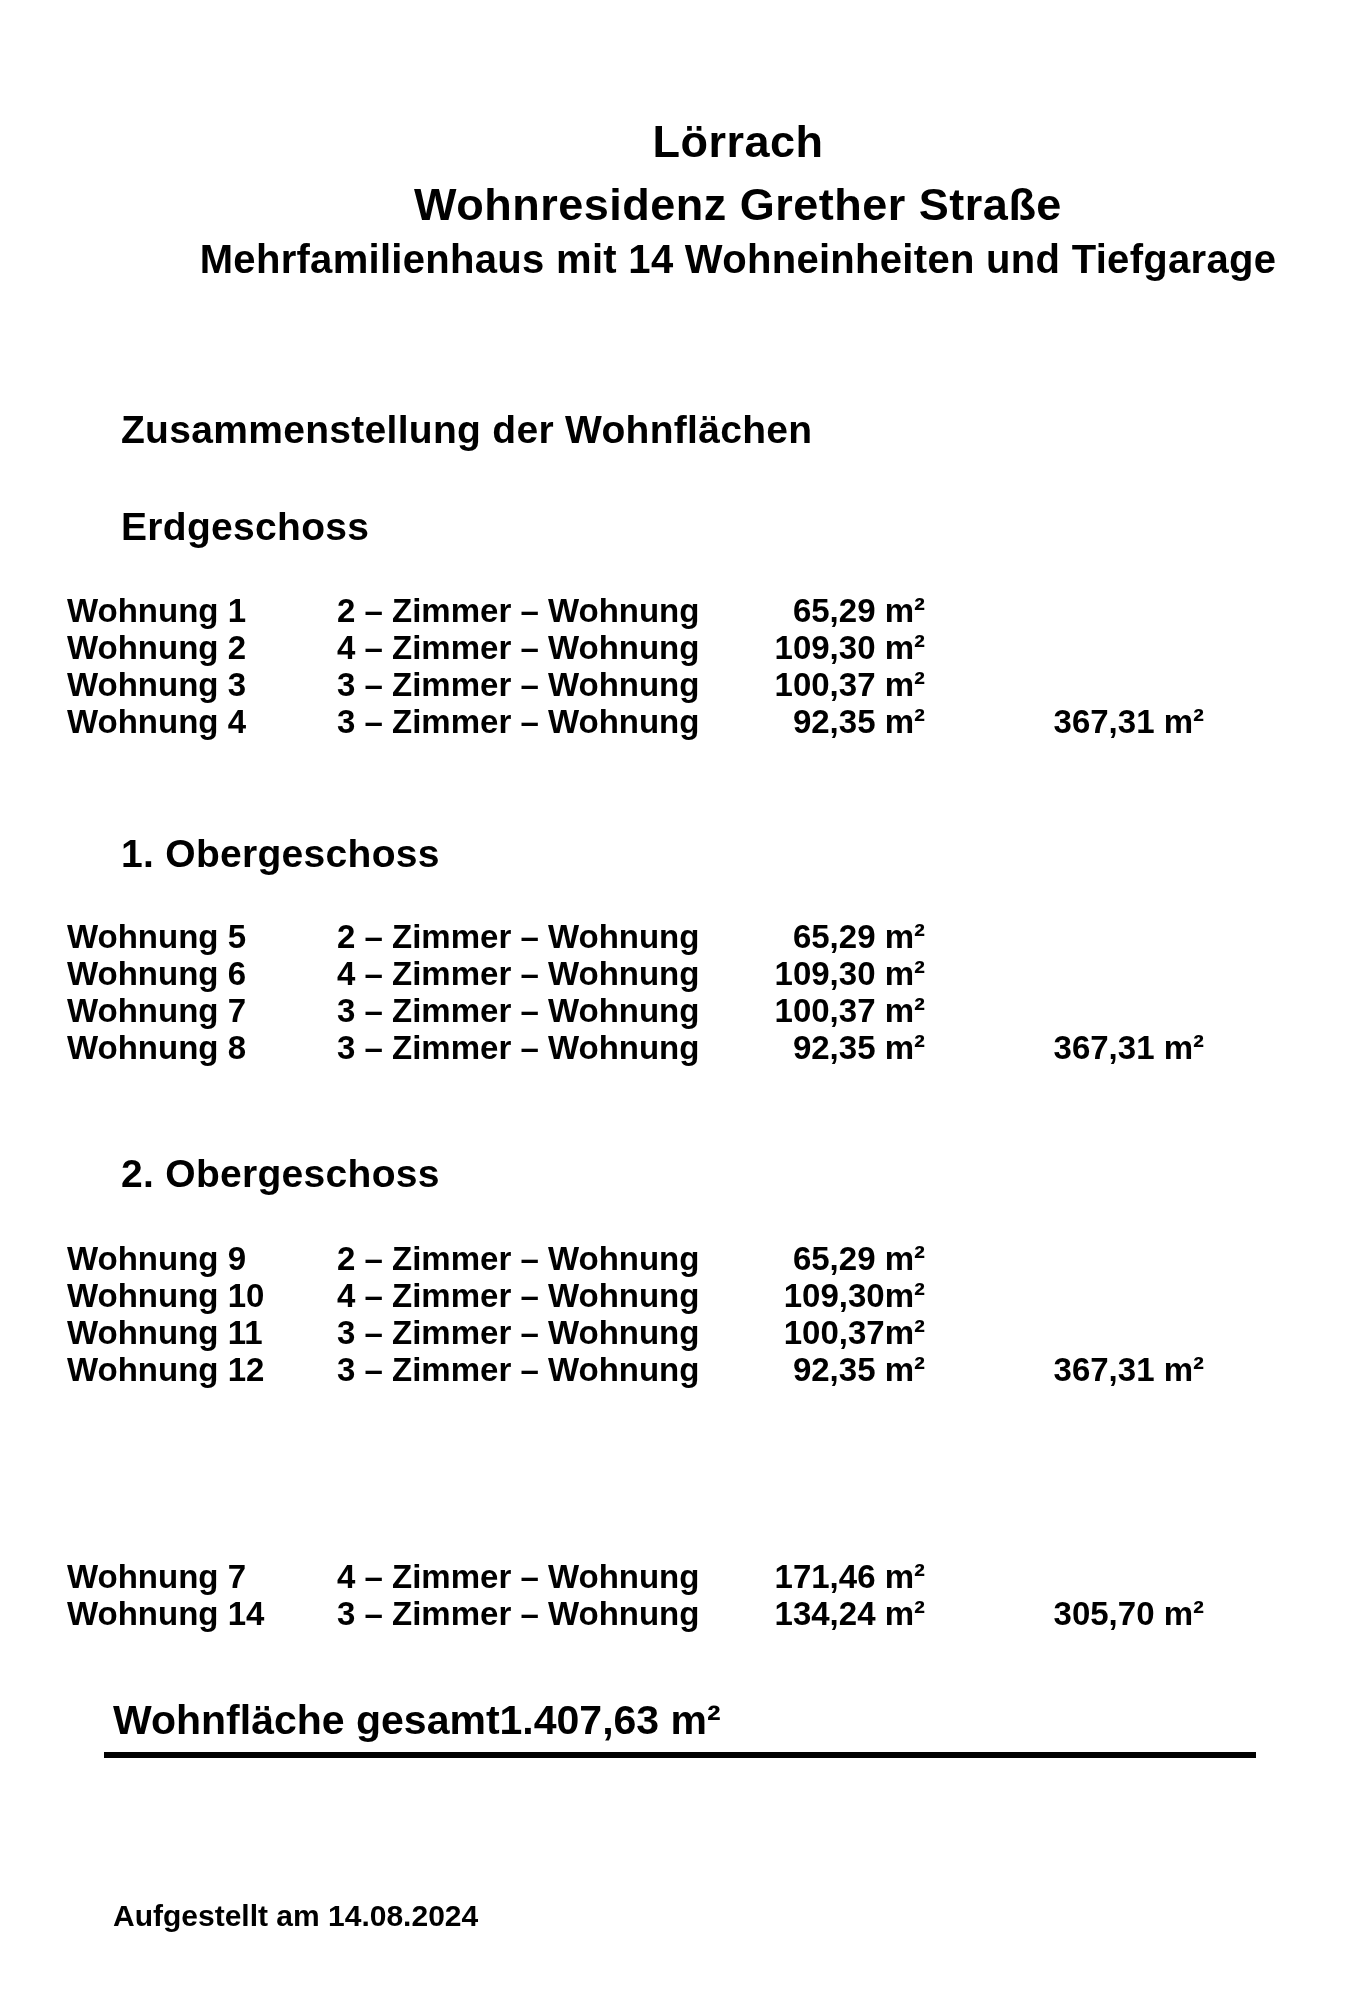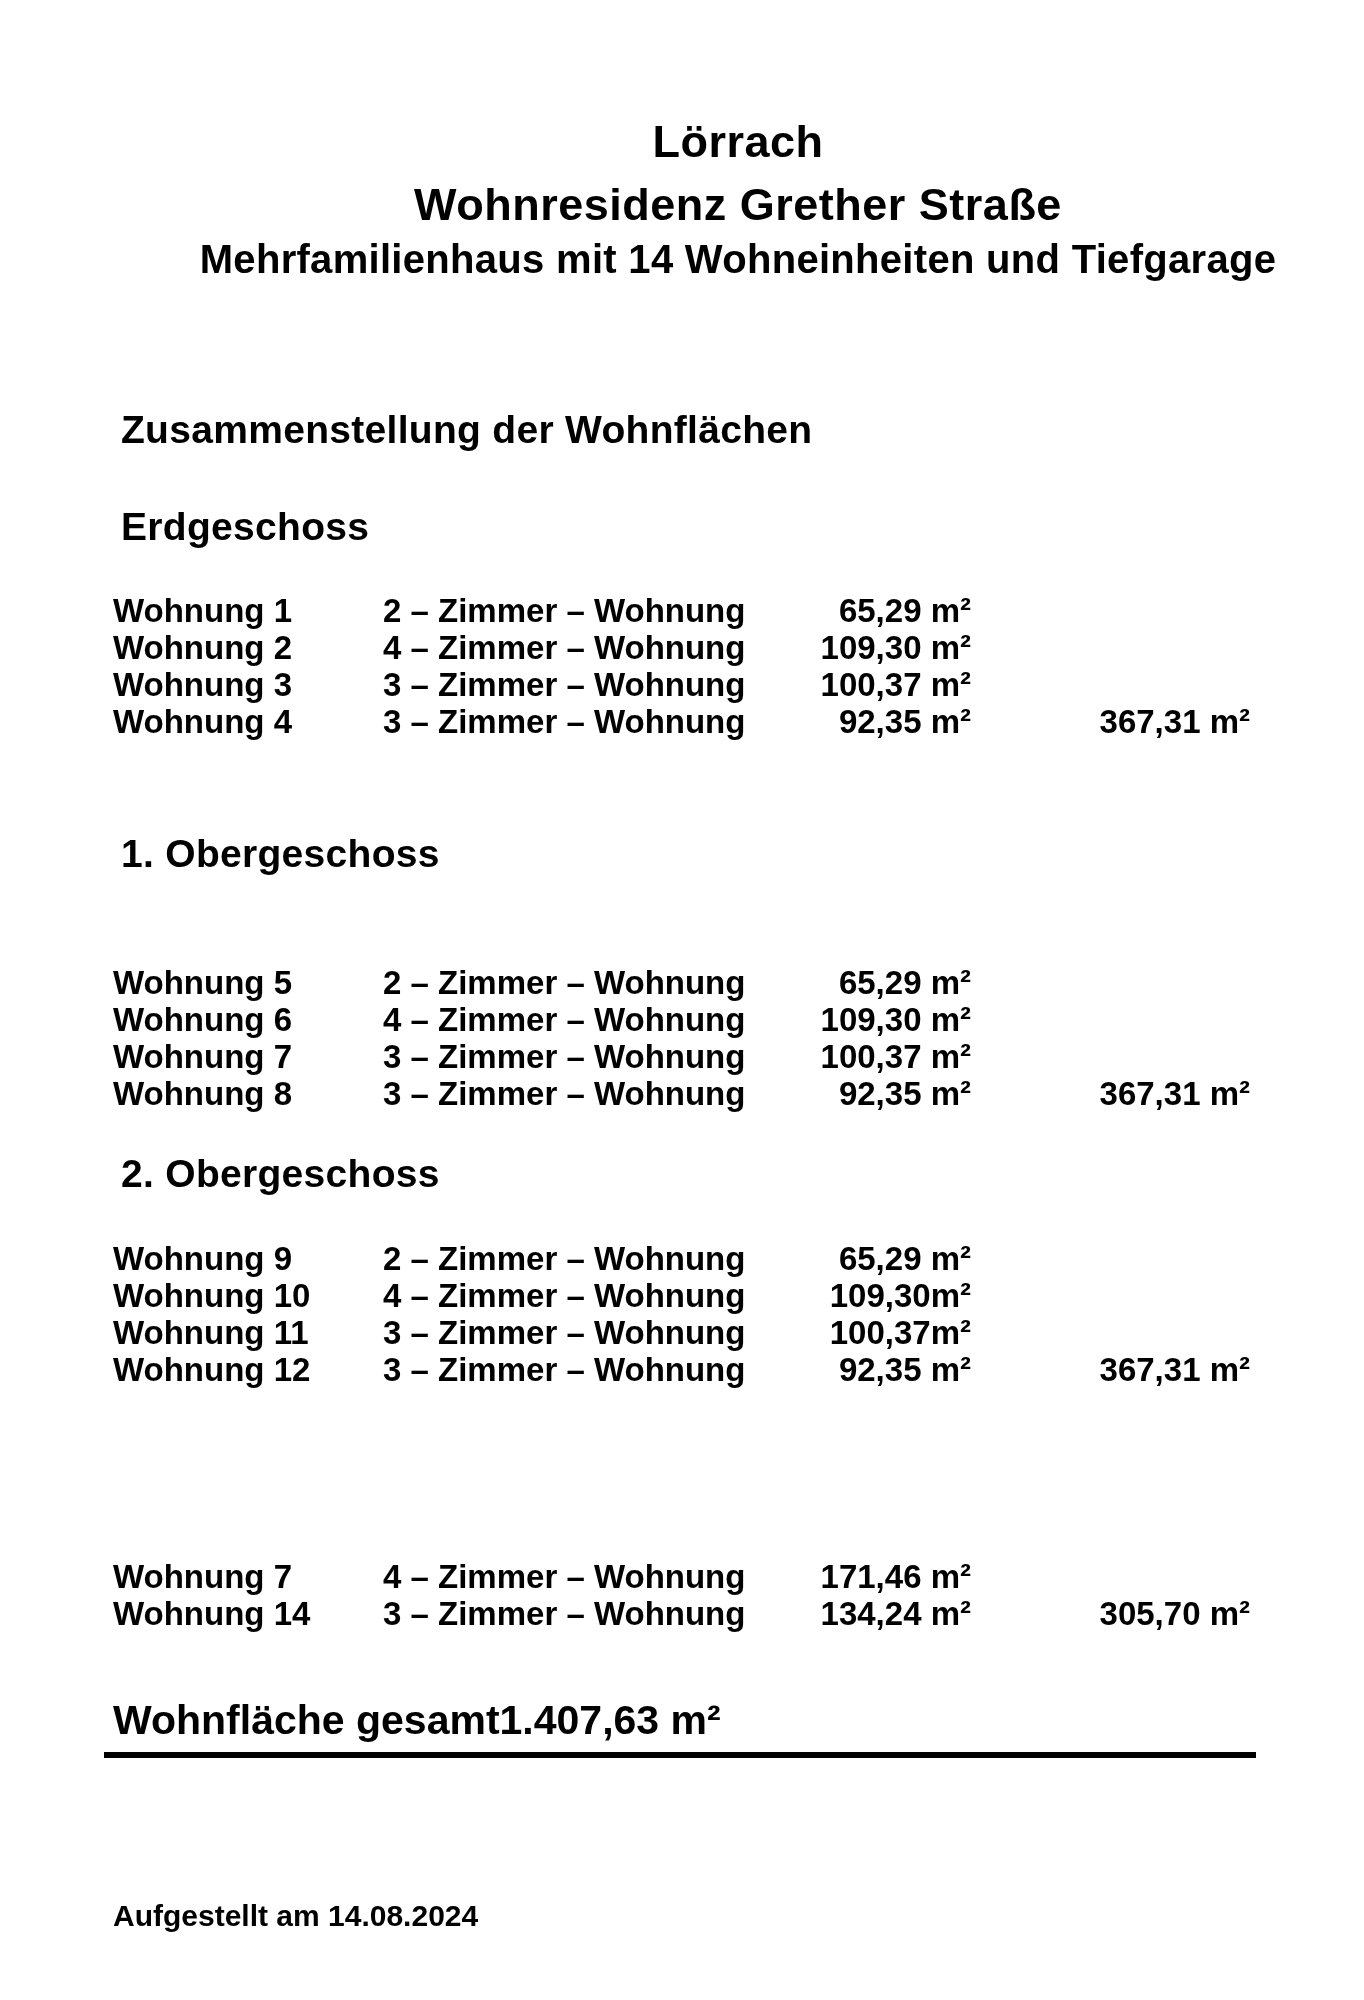--- a/index.html
+++ b/index.html
@@ -30,21 +30,21 @@
     left: 121px;
     font-size: 39px;
     line-height: 44px;
     letter-spacing: 0.3px;
     white-space: nowrap;
   }
   .rows-block { position: absolute; left: 0; width: 1364px; }
   .unit-row {
     display: grid;
     grid-template-columns: 270px 362px 226px 279px;
-    padding-left: 113px;
+    padding-left: 67px;
     font-size: 33px;
     line-height: 37px;
     white-space: nowrap;
   }
   .cell-area, .cell-subtotal { text-align: right; }
 
   .total-row {
     position: absolute;
     top: 1698px;
     left: 104px;
@@ -103,21 +103,21 @@
     </div>
     <div class="unit-row">
       <span class="cell-unit">Wohnung 4</span>
       <span class="cell-type">3 – Zimmer – Wohnung</span>
       <span class="cell-area">92,35 m²</span>
       <span class="cell-subtotal">367,31 m²</span>
     </div>
   </div>
 
   <div class="abs-heading" style="top:832px">1. Obergeschoss</div>
-  <div class="rows-block" style="top:964px">
+  <div class="rows-block" style="top:918px">
     <div class="unit-row">
       <span class="cell-unit">Wohnung 5</span>
       <span class="cell-type">2 – Zimmer – Wohnung</span>
       <span class="cell-area">65,29 m²</span>
       <span class="cell-subtotal"></span>
     </div>
     <div class="unit-row">
       <span class="cell-unit">Wohnung 6</span>
       <span class="cell-type">4 – Zimmer – Wohnung</span>
       <span class="cell-area">109,30 m²</span>

